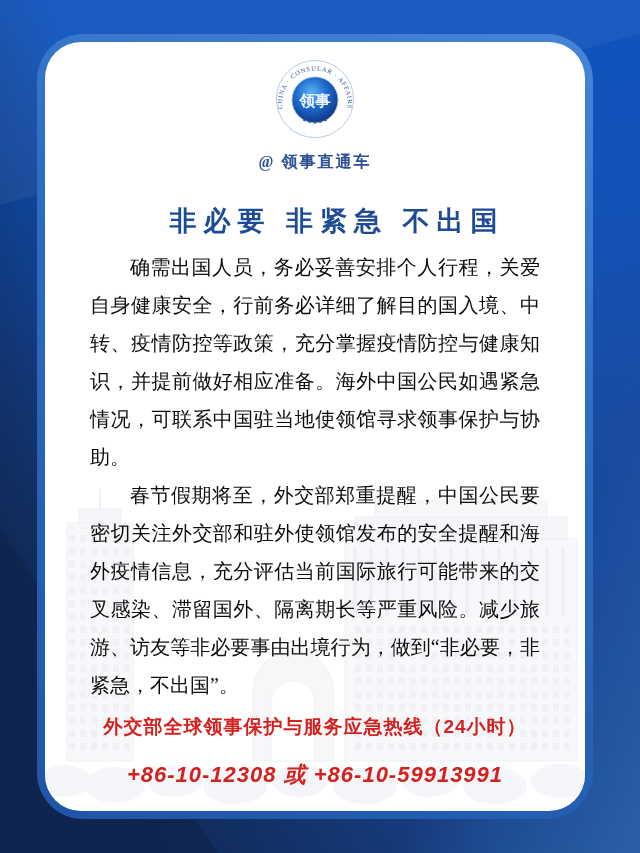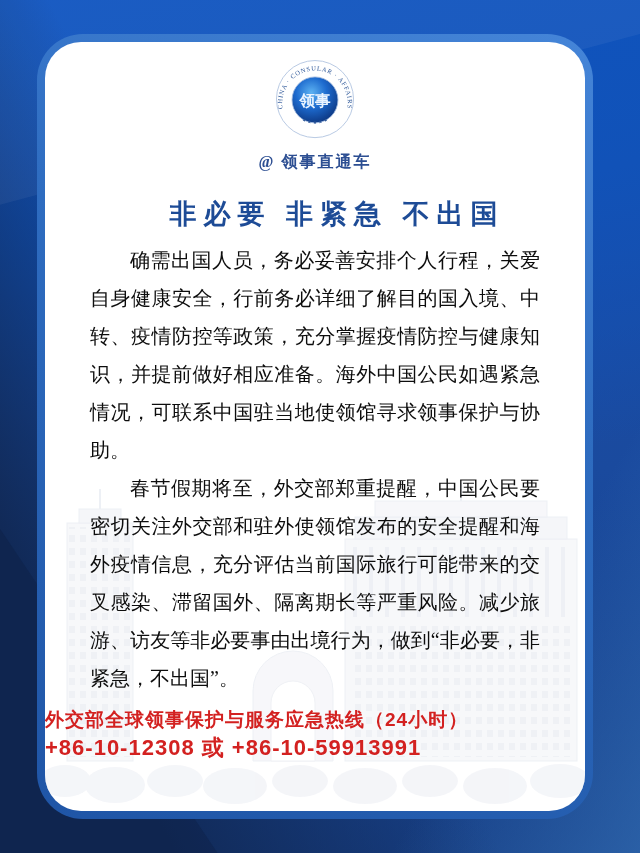--- a/index.html
+++ b/index.html
@@ -41,31 +41,31 @@
   .content{position:relative;z-index:1;height:100%;display:flex;flex-direction:column;}
   .logo{width:82px;height:92px;margin:16px auto 0;display:block;}
   .handle{
     text-align:center;color:#2c4e92;font-size:16px;letter-spacing:2px;
     font-family:"Liberation Serif","DejaVu Serif",serif;font-weight:700;margin-top:2px;
   }
   .title{
     text-align:center;color:#1d4b96;font-weight:700;
     font-size:27px;letter-spacing:7px;line-height:36px;margin-top:12px;
   }
-  .title .t2{margin-top:11px;padding-left:44px;}
+  .title .t2{margin-top:18px;padding-left:44px;}
   .body-text{
     padding:0 45px;margin-top:9px;
     font-family:"Liberation Serif","DejaVu Serif",serif;
     color:#0d0d0d;font-size:20px;line-height:38px;text-align:justify;
   }
   .body-text p{margin:0;text-indent:2em;}
-  .hotline{margin-top:10px;color:#d32120;}
+  .hotline{margin-top:10px;text-align:center;color:#d32120;}
   .hotline .label{font-size:19px;font-weight:700;letter-spacing:1px;}
   .hotline .numbers{
-    font-size:22px;font-weight:700;letter-spacing:1px;margin-top:0;
+    font-size:22px;font-weight:700;font-style:italic;letter-spacing:1px;margin-top:20px;
     font-family:"Liberation Sans","DejaVu Sans",sans-serif;
   }
 </style>
 </head>
 <body>
 
 <div class="bg"></div>
 <div class="bg-poly-light"></div>
 <div class="bg-poly-dark"></div>
 

